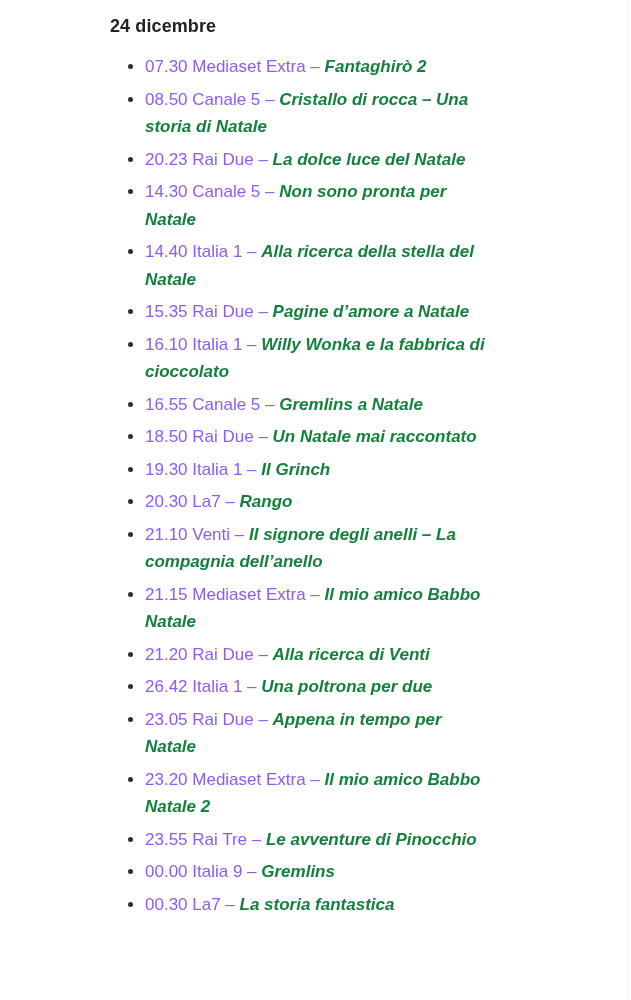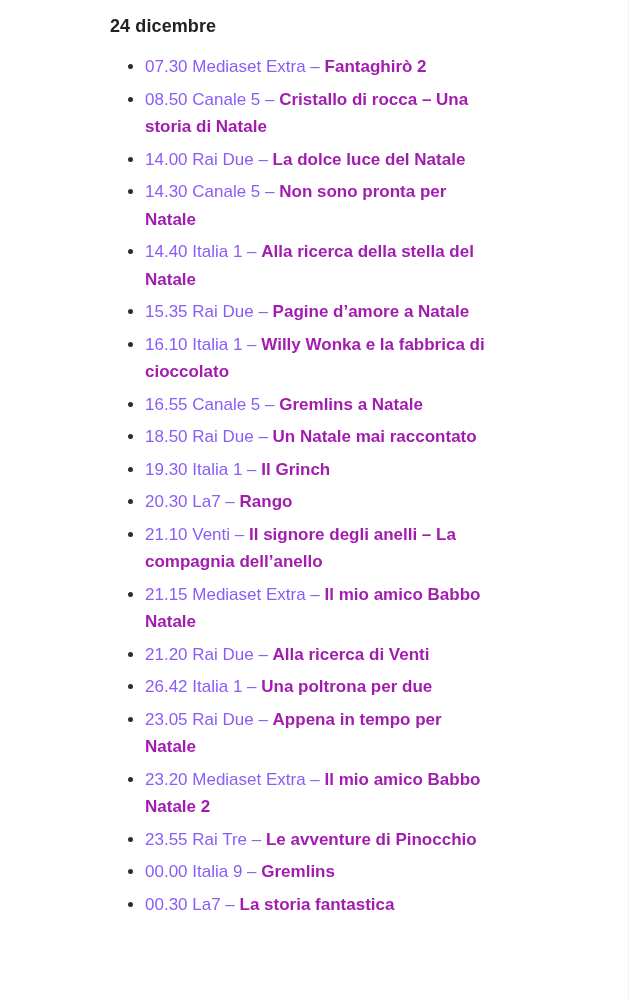--- a/index.html
+++ b/index.html
@@ -40,40 +40,41 @@
   ul.schedule-list li::marker {
     color: #2e2e2e;
   }
   .program-prefix {
     font-weight: 400;
     font-style: normal;
     color: #8b5cf6;
   }
   .program-title {
     font-weight: 700;
-    color: #a21caf;
+    font-style: italic;
+    color: #15803d;
   }
   .right-edge {
     position: absolute;
     top: 0;
     right: 2px;
     width: 1px;
     height: 100%;
     background: #f3f3f3;
   }
 </style>
 </head>
 <body>
 
 <div class="page">
   <h2 class="date-heading">24 dicembre</h2>
   <ul class="schedule-list" id="schedule-list">
       <li><span class="program-prefix">07.30 Mediaset Extra – </span><span class="program-title">Fantaghirò 2</span></li>
       <li><span class="program-prefix">08.50 Canale 5 – </span><span class="program-title">Cristallo di rocca – Una storia di Natale</span></li>
-      <li><span class="program-prefix">14.00 Rai Due – </span><span class="program-title">La dolce luce del Natale</span></li>
+      <li><span class="program-prefix">20.23 Rai Due – </span><span class="program-title">La dolce luce del Natale</span></li>
       <li><span class="program-prefix">14.30 Canale 5 – </span><span class="program-title">Non sono pronta per Natale</span></li>
       <li><span class="program-prefix">14.40 Italia 1 – </span><span class="program-title">Alla ricerca della stella del Natale</span></li>
       <li><span class="program-prefix">15.35 Rai Due – </span><span class="program-title">Pagine d’amore a Natale</span></li>
       <li><span class="program-prefix">16.10 Italia 1 – </span><span class="program-title">Willy Wonka e la fabbrica di cioccolato</span></li>
       <li><span class="program-prefix">16.55 Canale 5 – </span><span class="program-title">Gremlins a Natale</span></li>
       <li><span class="program-prefix">18.50 Rai Due – </span><span class="program-title">Un Natale mai raccontato</span></li>
       <li><span class="program-prefix">19.30 Italia 1 – </span><span class="program-title">Il Grinch</span></li>
       <li><span class="program-prefix">20.30 La7 – </span><span class="program-title">Rango</span></li>
       <li><span class="program-prefix">21.10 Venti – </span><span class="program-title">Il signore degli anelli – La compagnia dell’anello</span></li>
       <li><span class="program-prefix">21.15 Mediaset Extra – </span><span class="program-title">Il mio amico Babbo Natale</span></li>

